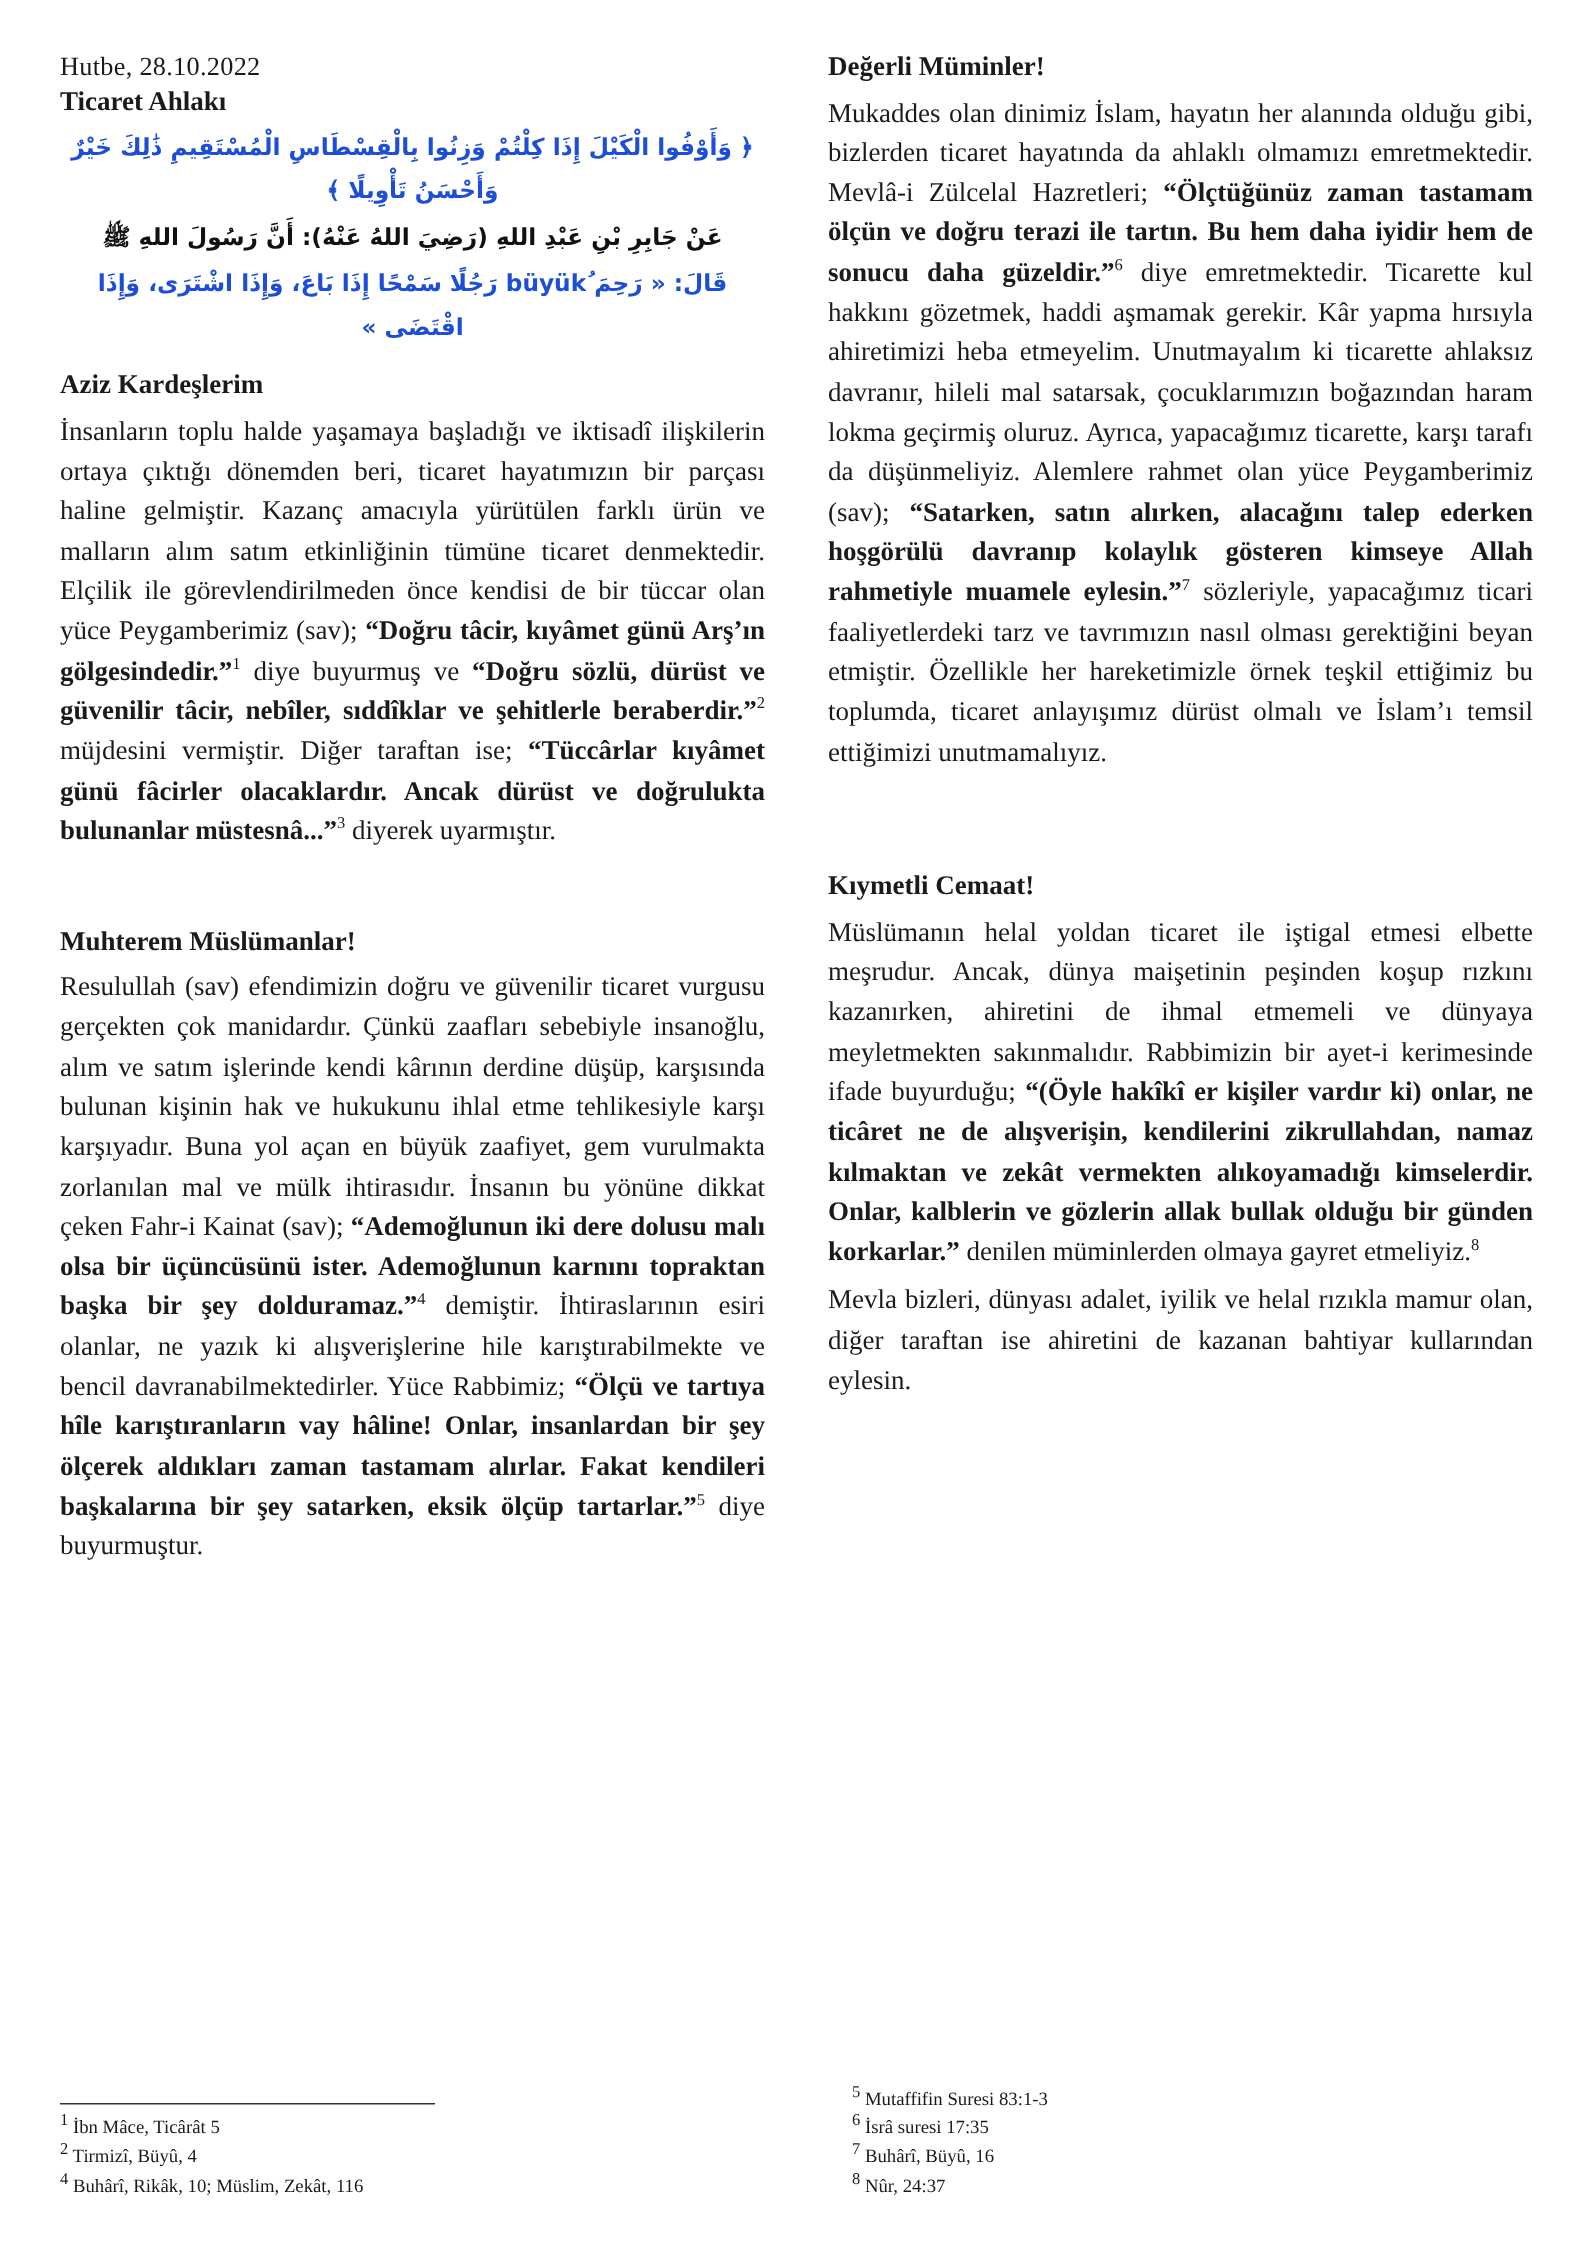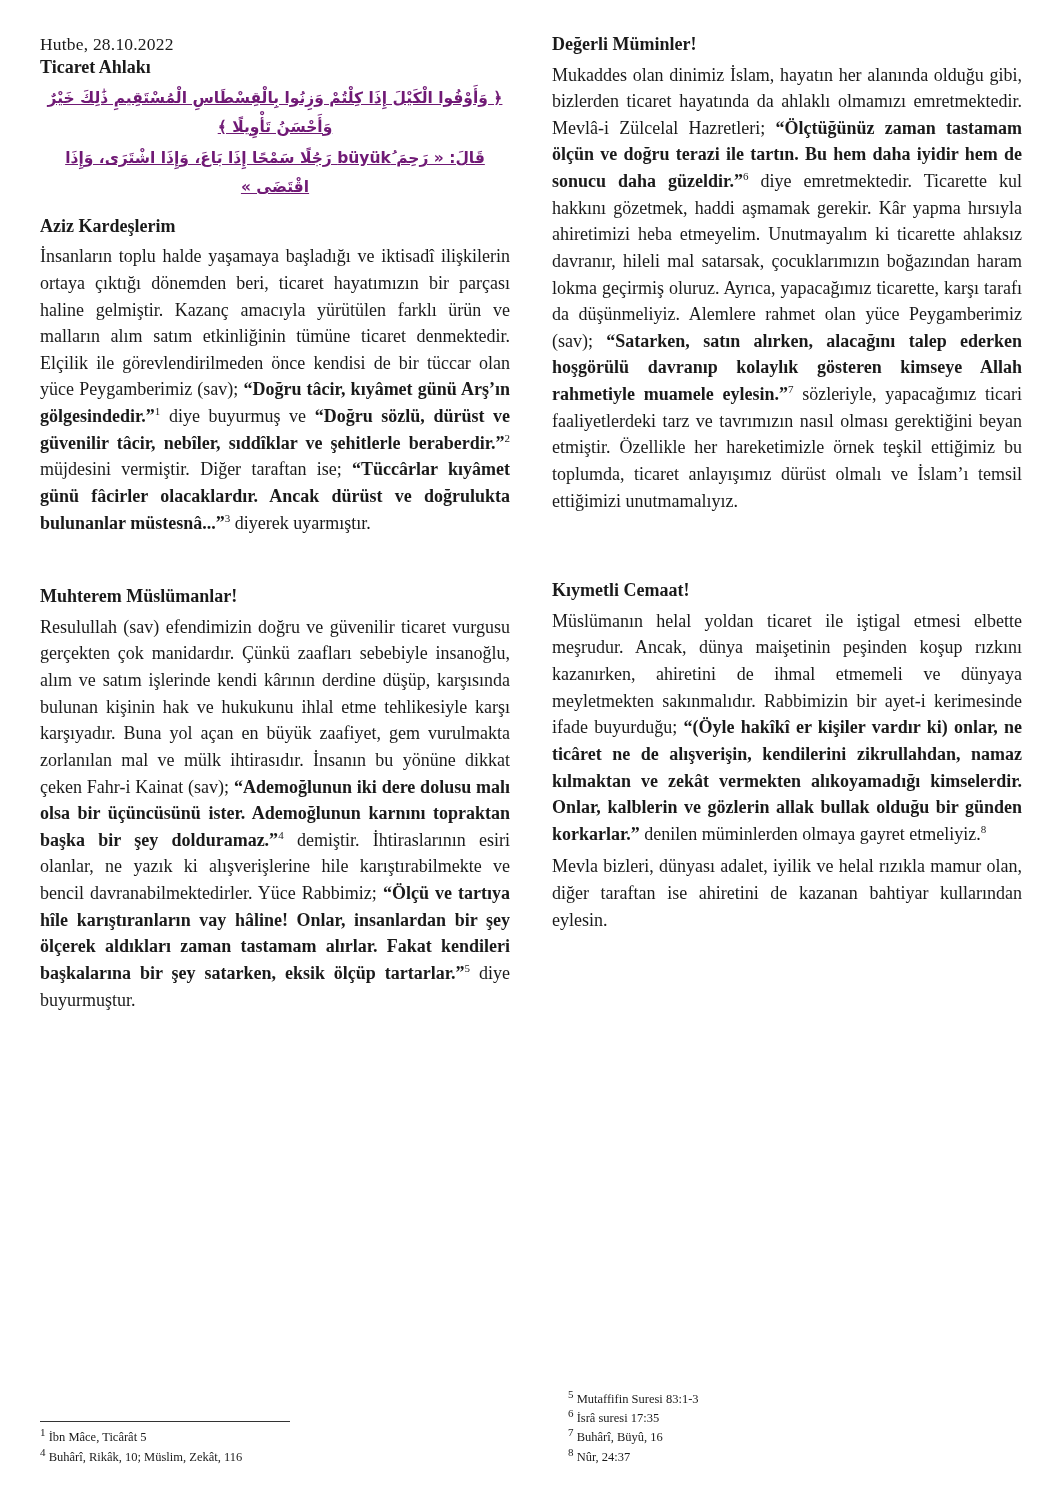--- a/index.html
+++ b/index.html
@@ -42,21 +42,21 @@
     margin-bottom: 6px;
   }
   .arabic {
     direction: rtl;
     text-align: center;
     font-family: "DejaVu Sans", "Liberation Sans", sans-serif;
     font-size: 15.5px;
     line-height: 1.85;
     font-weight: bold;
   }
-  .arabic-red { color: #701a75; text-decoration: underline; }
+  .arabic-red { color: #1d4ed8; }
   .arabic-black { color: #111111; }
   .ayet-block { margin-bottom: 3px; }
   .hadis-block { margin-bottom: 2px; }
   h2.section {
     font-size: 18px;
     font-weight: bold;
     margin: 14px 0 6px 0;
     line-height: 1.2;
   }
   .col.right h2.section:first-child { margin-top: 0; }
@@ -130,20 +130,21 @@
 
 <div class="page">
 
   <div class="columns">
 
     <div class="col left">
       <div class="doc-meta">Hutbe, 28.10.2022</div>
       <div class="doc-title">Ticaret Ahlakı</div>
 
       <div class="arabic arabic-red ayet-block">﴿ وَأَوْفُوا الْكَيْلَ إِذَا كِلْتُمْ وَزِنُوا بِالْقِسْطَاسِ الْمُسْتَقِيمِ ذَٰلِكَ خَيْرٌ وَأَحْسَنُ تَأْوِيلًا ﴾</div>
+      <div class="arabic arabic-black hadis-block">عَنْ جَابِرِ بْنِ عَبْدِ اللهِ (رَضِيَ اللهُ عَنْهُ): أَنَّ رَسُولَ اللهِ ﷺ</div>
       <div class="arabic arabic-red hadis-block">قَالَ: « رَحِمَ büyükُ رَجُلًا سَمْحًا إِذَا بَاعَ، وَإِذَا اشْتَرَى، وَإِذَا اقْتَضَى »</div>
 
       <h2 class="section">Aziz Kardeşlerim</h2>
 
       <p class="body"><span>İnsanların toplu halde yaşamaya başladığı ve iktisadî ilişkilerin ortaya çıktığı dönemden beri, ticaret hayatımızın bir parçası haline gelmiştir. Kazanç amacıyla yürütülen farklı ürün ve malların alım satım etkinliğinin tümüne ticaret denmektedir. Elçilik ile görevlendirilmeden önce kendisi de bir tüccar olan yüce Peygamberimiz (sav); </span><span class="bold">“Doğru tâcir, kıyâmet günü Arş’ın gölgesindedir.”</span><sup>1</sup><span> diye buyurmuş ve </span><span class="bold">“Doğru sözlü, dürüst ve güvenilir tâcir, nebîler, sıddîklar ve şehitlerle beraberdir.”</span><sup>2</sup><span> müjdesini vermiştir. Diğer taraftan ise; </span><span class="bold">“Tüccârlar kıyâmet günü fâcirler olacaklardır. Ancak dürüst ve doğrulukta bulunanlar müstesnâ...”</span><sup>3</sup><span> diyerek uyarmıştır.</span></p>
 
       <div class="spacer-lg"></div>
 
       <h2 class="section">Muhterem Müslümanlar!</h2>
 
@@ -163,20 +164,21 @@
       <p class="body"><span>Müslümanın helal yoldan ticaret ile iştigal etmesi elbette meşrudur. Ancak, dünya maişetinin peşinden koşup rızkını kazanırken, ahiretini de ihmal etmemeli ve dünyaya meyletmekten sakınmalıdır. Rabbimizin bir ayet-i kerimesinde ifade buyurduğu; </span><span class="bold">“(Öyle hakîkî er kişiler vardır ki) onlar, ne ticâret ne de alışverişin, kendilerini zikrullahdan, namaz kılmaktan ve zekât vermekten alıkoyamadığı kimselerdir. Onlar, kalblerin ve gözlerin allak bullak olduğu bir günden korkarlar.”</span><span> denilen müminlerden olmaya gayret etmeliyiz.</span><sup>8</sup></p>
 
       <p class="body">Mevla bizleri, dünyası adalet, iyilik ve helal rızıkla mamur olan, diğer taraftan ise ahiretini de kazanan bahtiyar kullarından eylesin.</p>
     </div>
   </div>
 
 
   <div class="footnotes left">
     <hr class="fn-rule">
     <div class="fn-item"><sup>1</sup> <span>İbn Mâce, Ticârât 5</span></div>
+    <div class="fn-item"><sup>2</sup> <span>Tirmizî, Büyû, 4</span></div>
     <div class="fn-item"><sup>4</sup> <span>Buhârî, Rikâk, 10; Müslim, Zekât, 116</span></div>
   </div>
 
   <div class="footnotes right">
     <div style="height:13px"></div>
     <div class="fn-item"><sup>5</sup> <span>Mutaffifin Suresi 83:1-3</span></div>
     <div class="fn-item"><sup>6</sup> <span>İsrâ suresi 17:35</span></div>
     <div class="fn-item"><sup>7</sup> <span>Buhârî, Büyû, 16</span></div>
     <div class="fn-item"><sup>8</sup> <span>Nûr, 24:37</span></div>
   </div>

